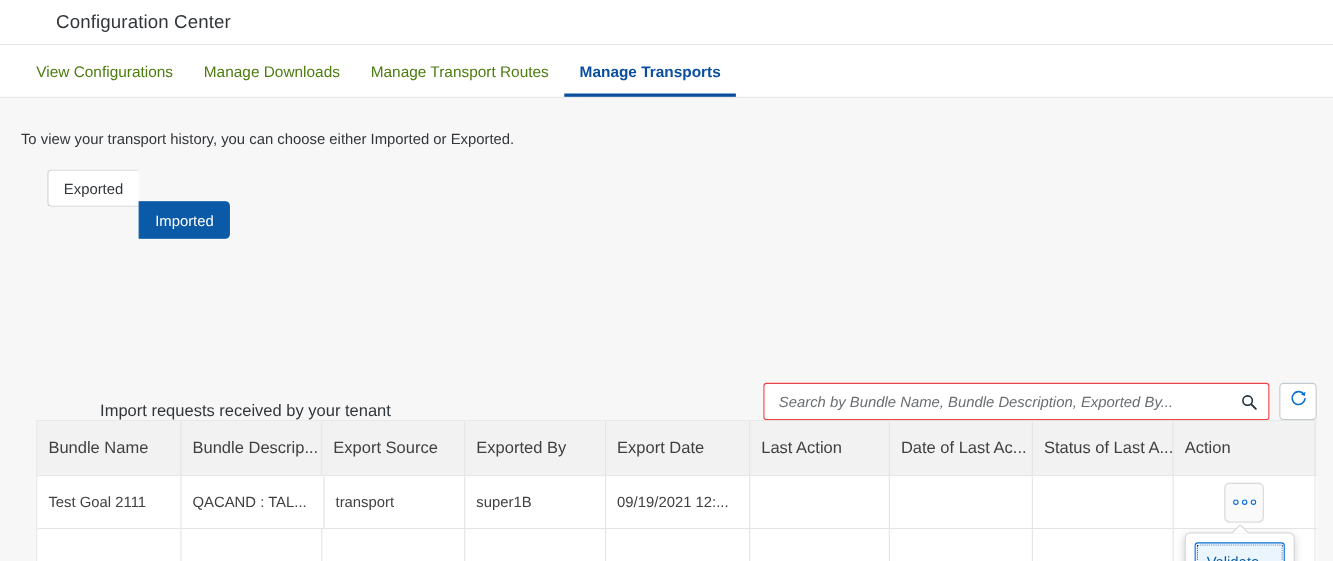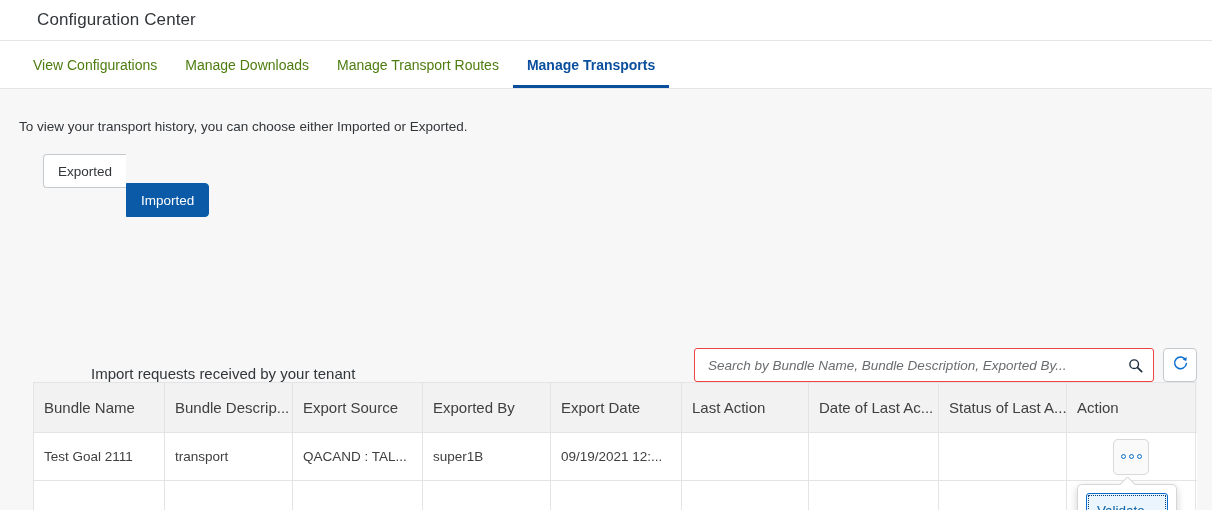--- a/index.html
+++ b/index.html
@@ -12,21 +12,21 @@
     color: #32363a;
   }
 
   
   .app-header {
     height: 41px;
     background: #ffffff;
     border-bottom: 1px solid #e5e5e5;
     display: flex;
     align-items: center;
-    padding: 0 0 0 37px;
+    padding: 0 0 0 51px;
   }
   .app-title {
     font-size: 17px;
     font-weight: 400;
     color: #32363a;
     letter-spacing: .1px;
   }
 
   
   .tabbar {
@@ -344,22 +344,22 @@
         <div class="cell c3">Exported By</div>
         <div class="cell c4">Export Date</div>
         <div class="cell c5">Last Action</div>
         <div class="cell c6">Date of Last Ac...</div>
         <div class="cell c7">Status of Last A...</div>
         <div class="cell c8">Action</div>
       </div>
 
       <div class="grid-row body">
         <div class="cell c0">Test Goal 2111</div>
+        <div class="cell c2">QACAND : TAL...</div>
         <div class="cell c1">transport</div>
-        <div class="cell c2">QACAND : TAL...</div>
         <div class="cell c3">super1B</div>
         <div class="cell c4">09/19/2021 12:...</div>
         <div class="cell c5"></div>
         <div class="cell c6"></div>
         <div class="cell c7"></div>
         <div class="cell c8 action-cell">
           <div class="dots-btn">
             <span class="dot"></span>
             <span class="dot"></span>
             <span class="dot"></span>

